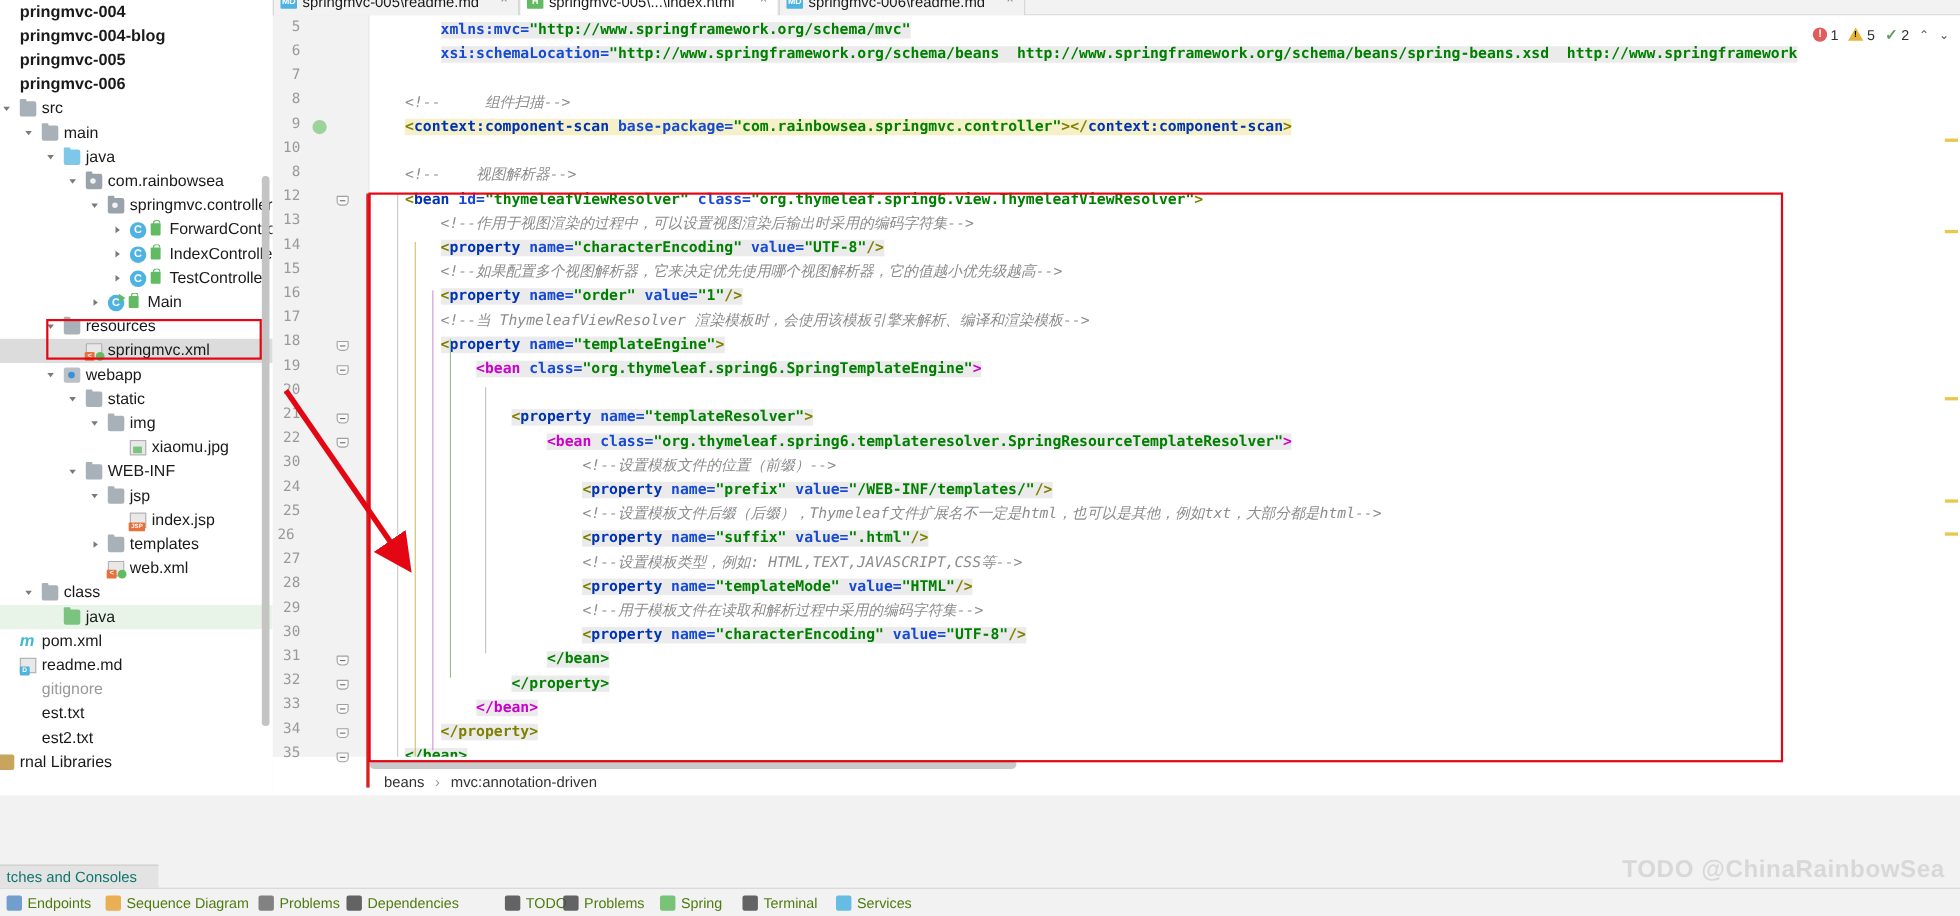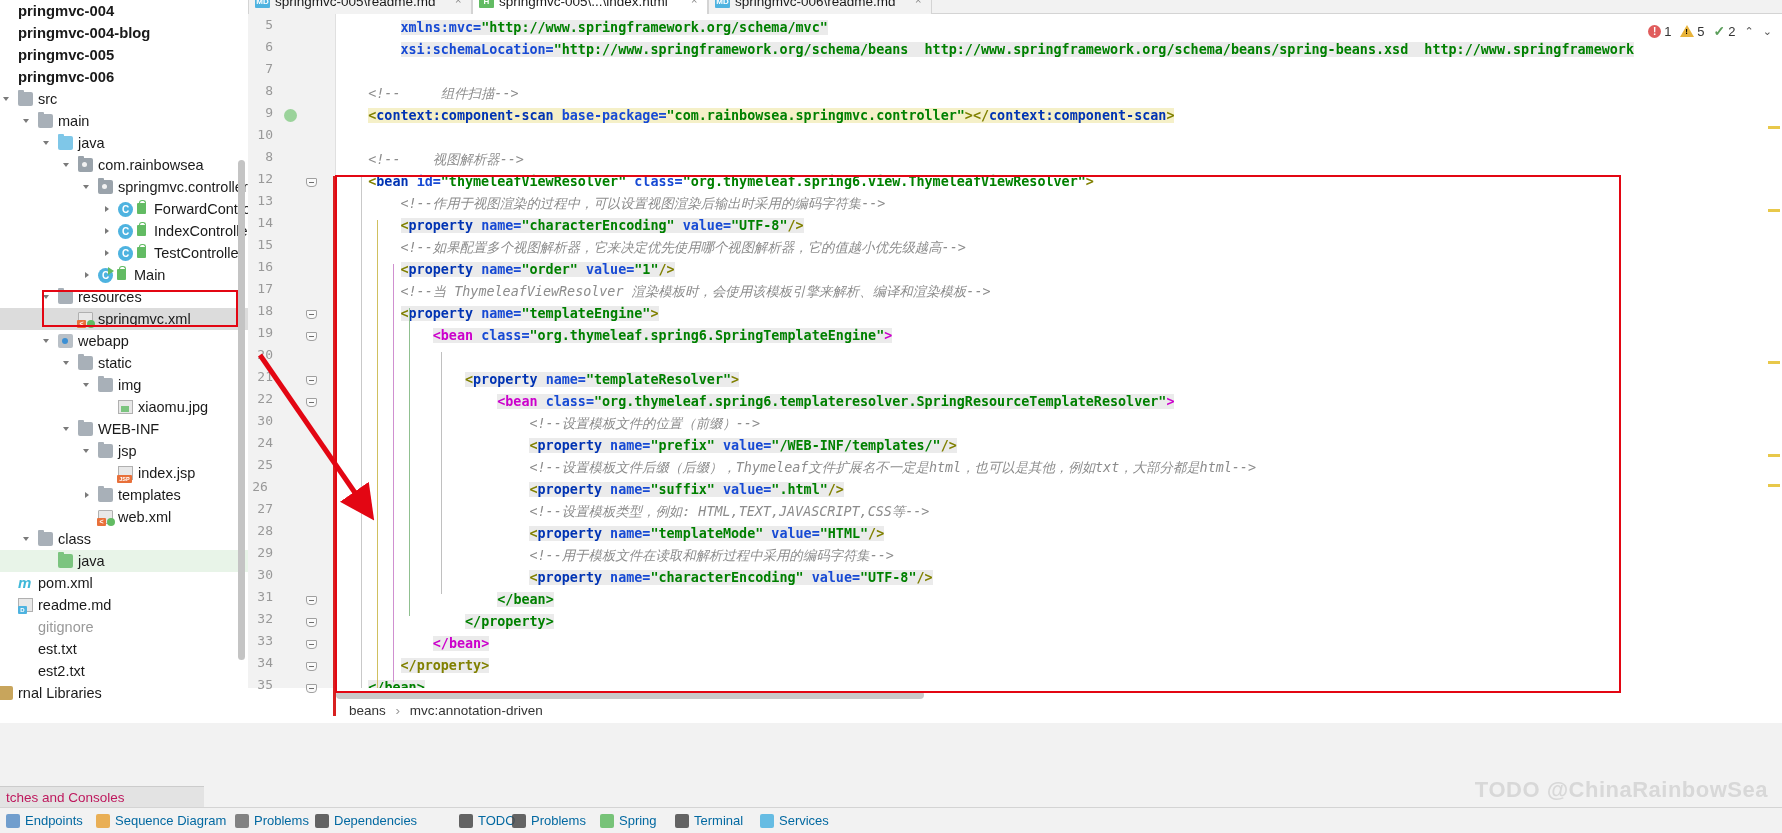--- a/index.html
+++ b/index.html
@@ -140,26 +140,26 @@
     border-right:7px solid transparent;border-bottom:12px solid #e8b33a;position:relative;}
   .ic-warn::after{content:'!';position:absolute;left:-2px;top:2px;width:4px;
     font-size:8px;color:#000;font-weight:bold;}
   .ic-ok { color:#5a9e5a; font-size:14px; font-weight:bold; }
   .ic-chev { color:#555; font-size:11px; }
 
   
   .bottombar { position:absolute; left:0; bottom:0; width:100%; height:26px;
     background:#f2f2f2; border-top:1px solid #d4d4d4; }
   .bb-item { position:absolute; top:4px; height:18px; line-height:18px; font-size:13px;
-    color:#0369a1; white-space:nowrap; padding-left:19px; }
+    color:#4d7c0f; white-space:nowrap; padding-left:19px; }
   .bb-ico { position:absolute; left:0; top:2px; width:14px; height:14px; }
 
-  .watches { position:absolute; left:0; bottom:26px; width:204px; height:21px;
+  .watches { position:absolute; left:0; bottom:26px; width:144px; height:21px;
     background:#e3e3e3; border-top:1px solid #ccc; font-size:13.5px; line-height:21px;
-    color:#be185d; }
+    color:#0f766e; }
 
   
   .annot-box { position:absolute; border:2px solid #e30613; pointer-events:none; }
   .annot-box2 { position:absolute; border:2px solid #e30613; pointer-events:none; }
   .annot-arrow { position:absolute; pointer-events:none; }
   .watermark { position:absolute; right:14px; bottom:30px; font-size:22px;
     color:#d8d8d8; font-weight:bold; letter-spacing:.5px; }
 </style>
 </head>
 <body>

